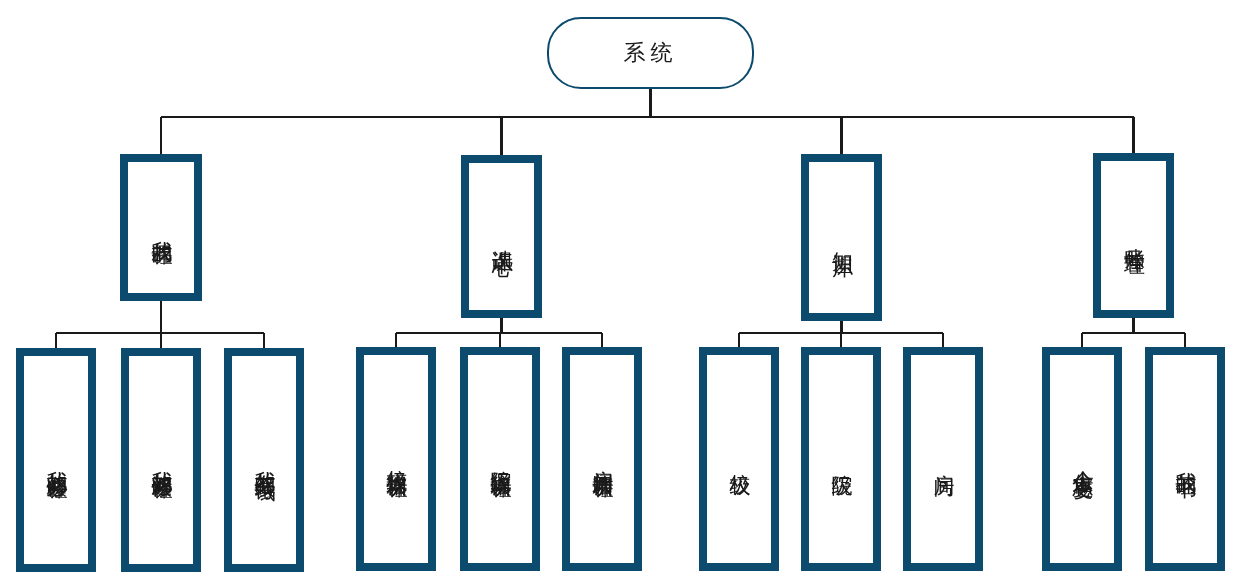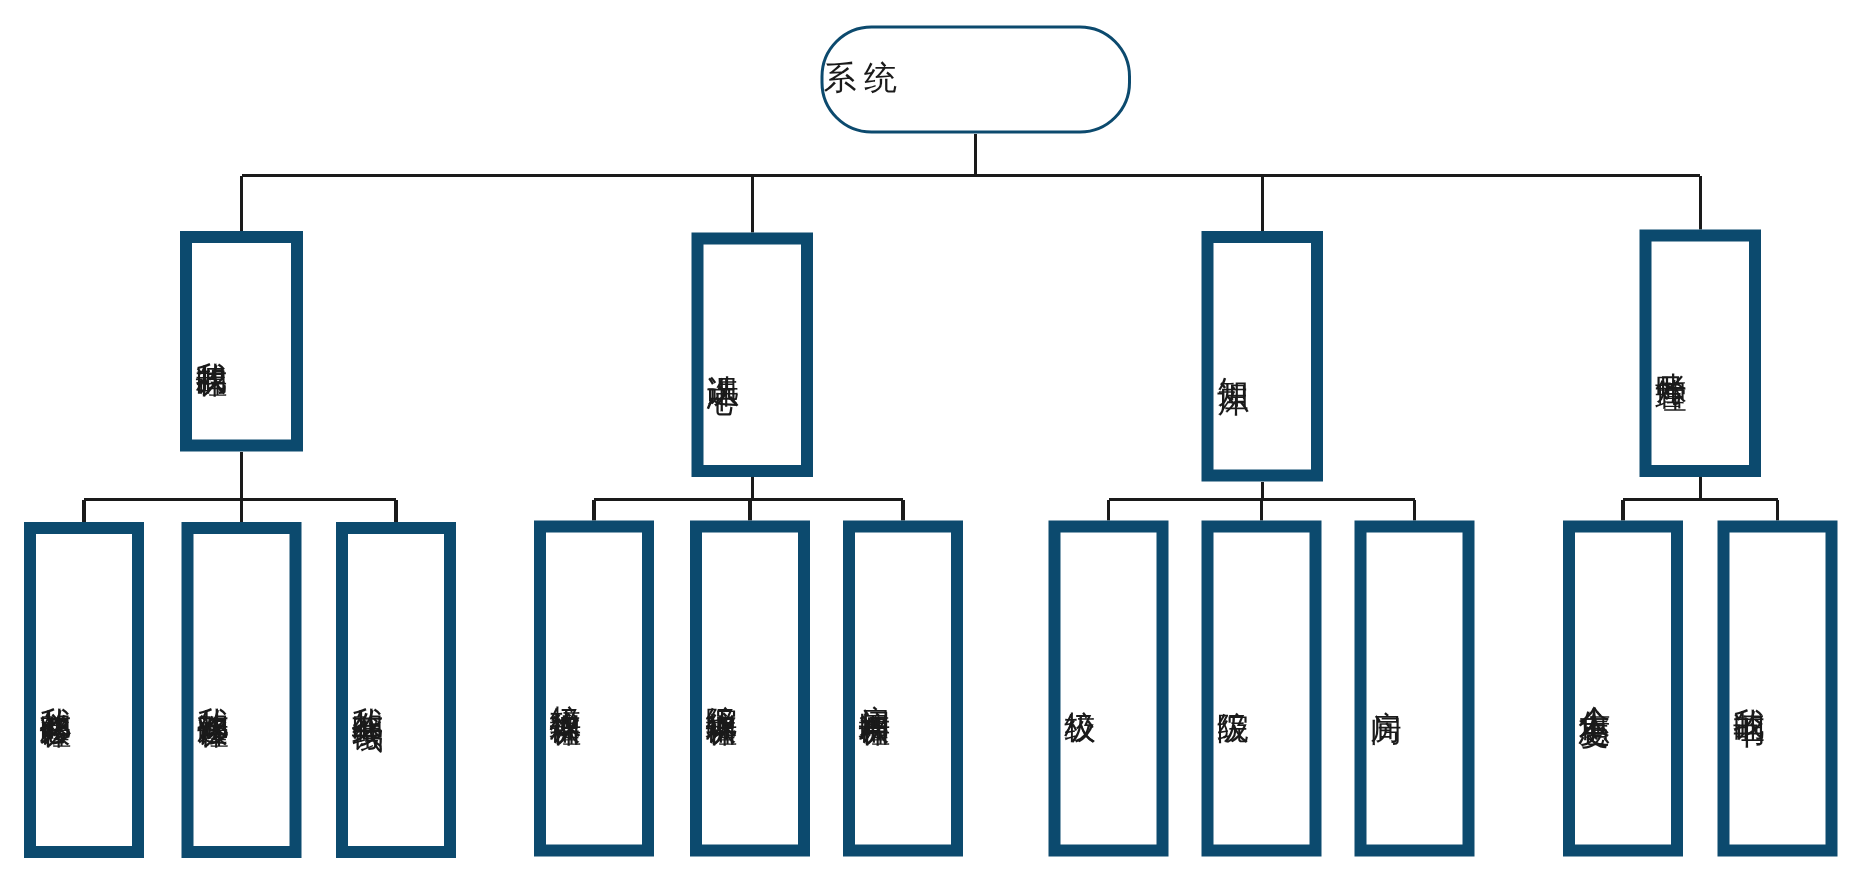--- a/index.html
+++ b/index.html
@@ -24,20 +24,21 @@
     width: 1241px;
     height: 587px;
   }
   .node {
     position: absolute;
     box-sizing: border-box;
     background: #ffffff;
     border: 8px solid #0c4a6e;
     display: flex;
     align-items: center;
+    justify-content: center;
     z-index: 2;
   }
   .node.root {
     border-radius: 34px;
     border-width: 2px;
   }
   .node-label {
     font-family: "DejaVu Serif", serif;
     color: #1a1a1a;
     line-height: 1.14;

